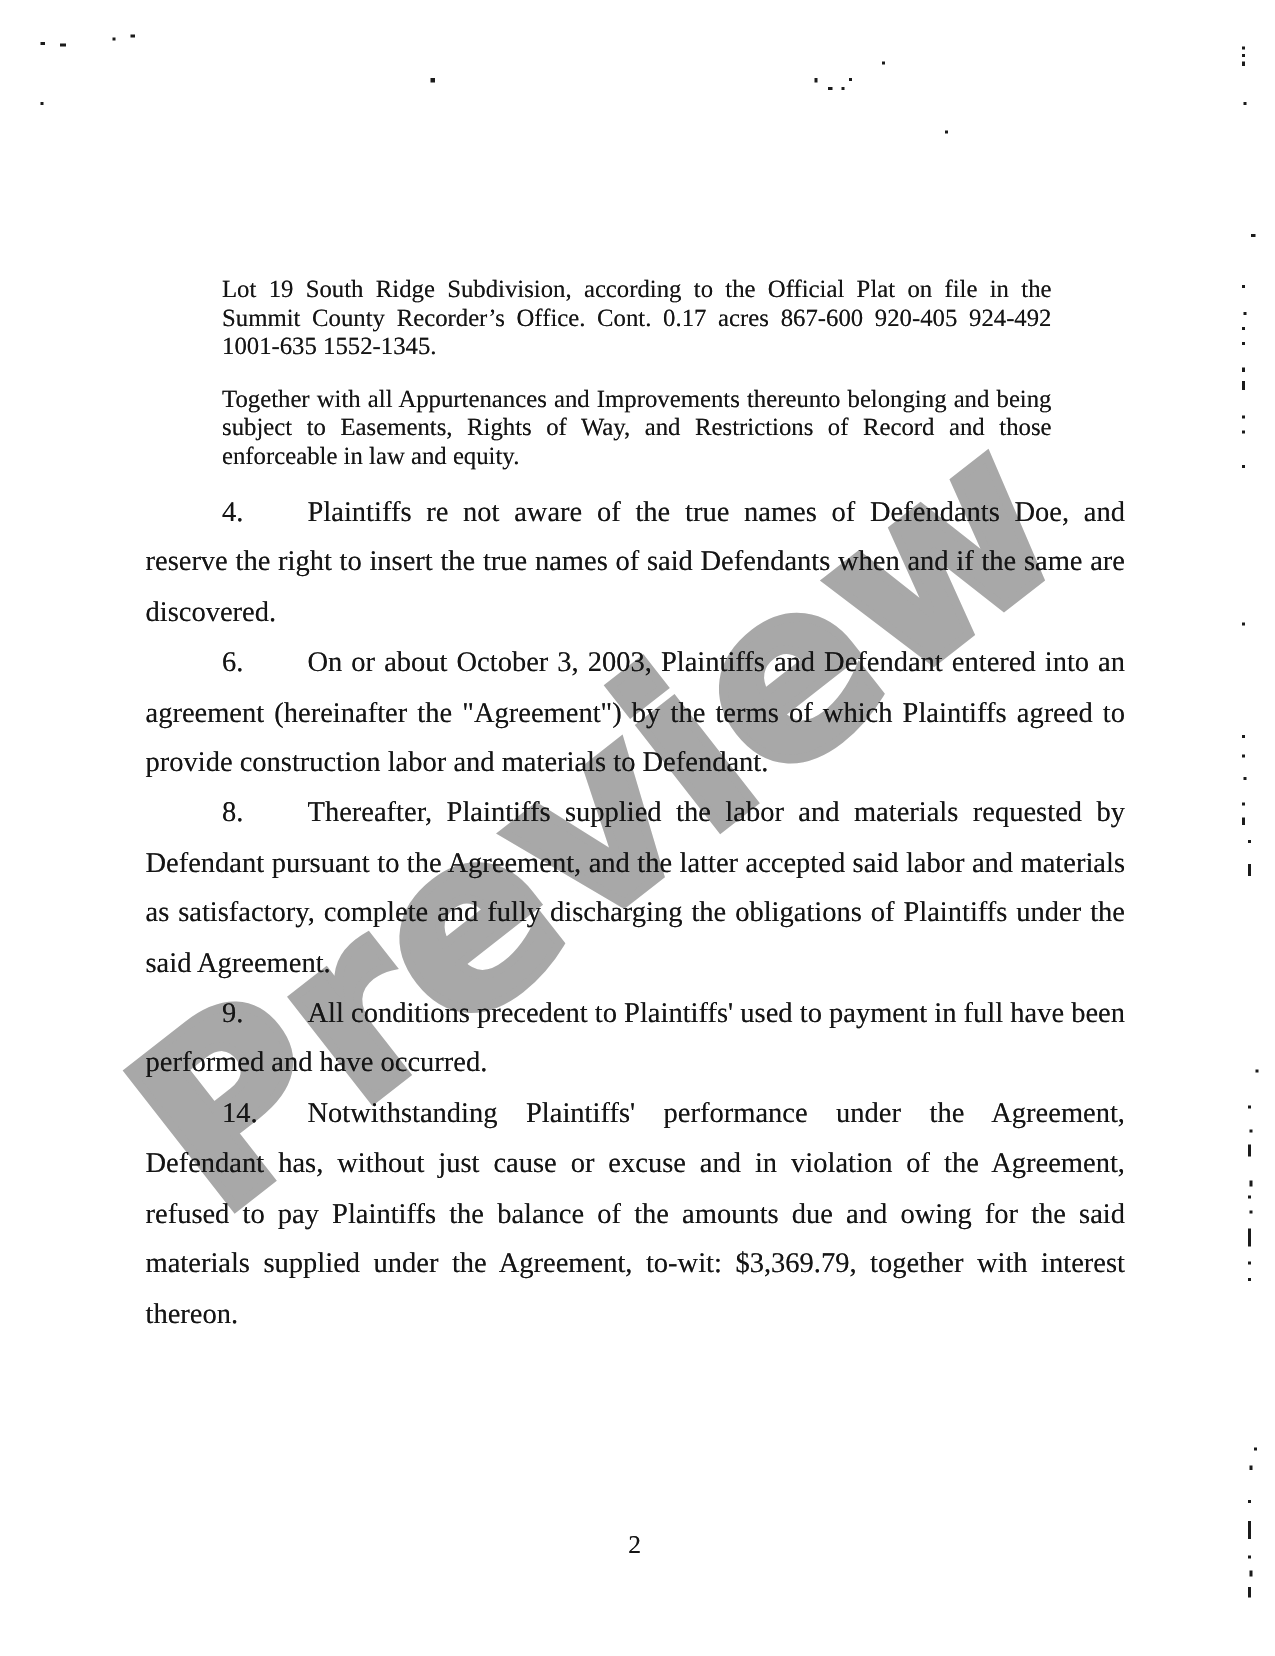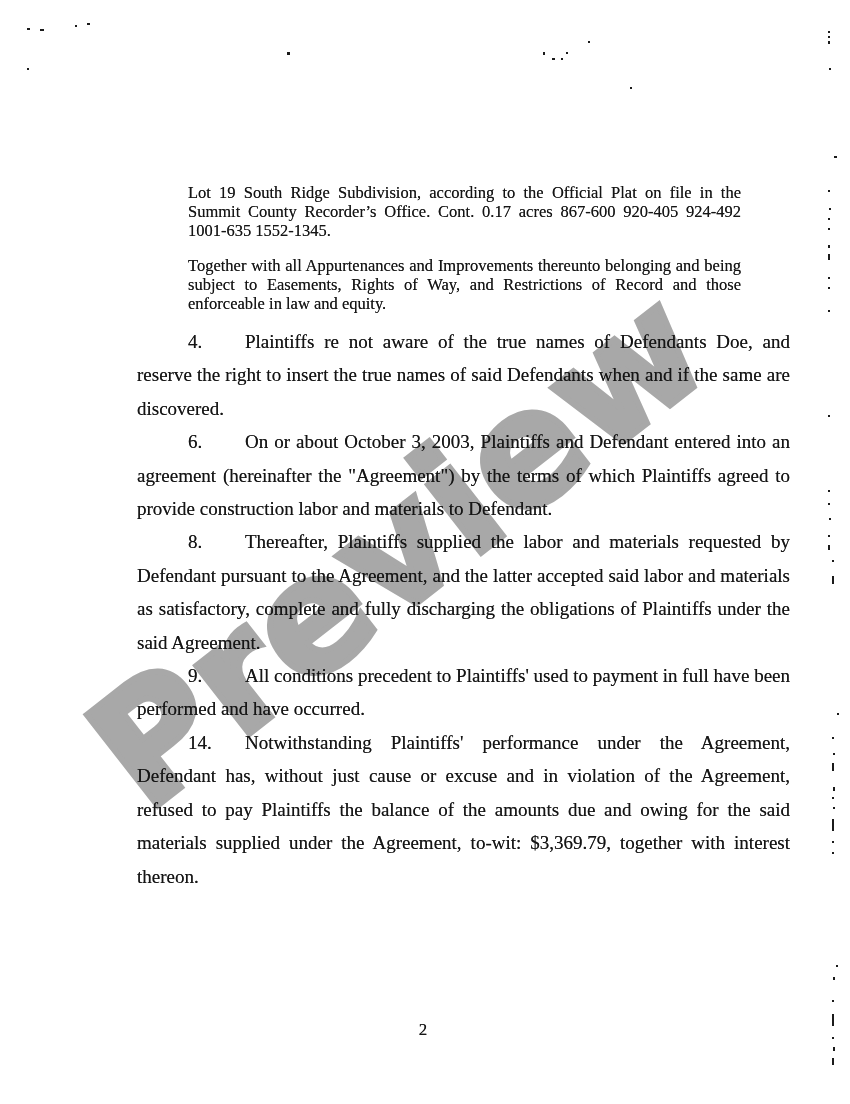--- a/index.html
+++ b/index.html
@@ -24,21 +24,20 @@
     -webkit-text-stroke:6px #a8a8a8;
     white-space:nowrap;
     z-index:1;
     user-select:none;
   }
   .content{
     position:absolute;
     left:97px;top:183px;
     width:653px;
     z-index:2;
-    margin-left:40px;
   }
   .content p{margin:0;}
   .quote{
     margin-left:51px !important;
     width:553px;
     font-size:16.5px;
     line-height:19px;
     text-align:justify;
     text-shadow:0 0 0.4px rgba(0,0,0,0.65);
   }

